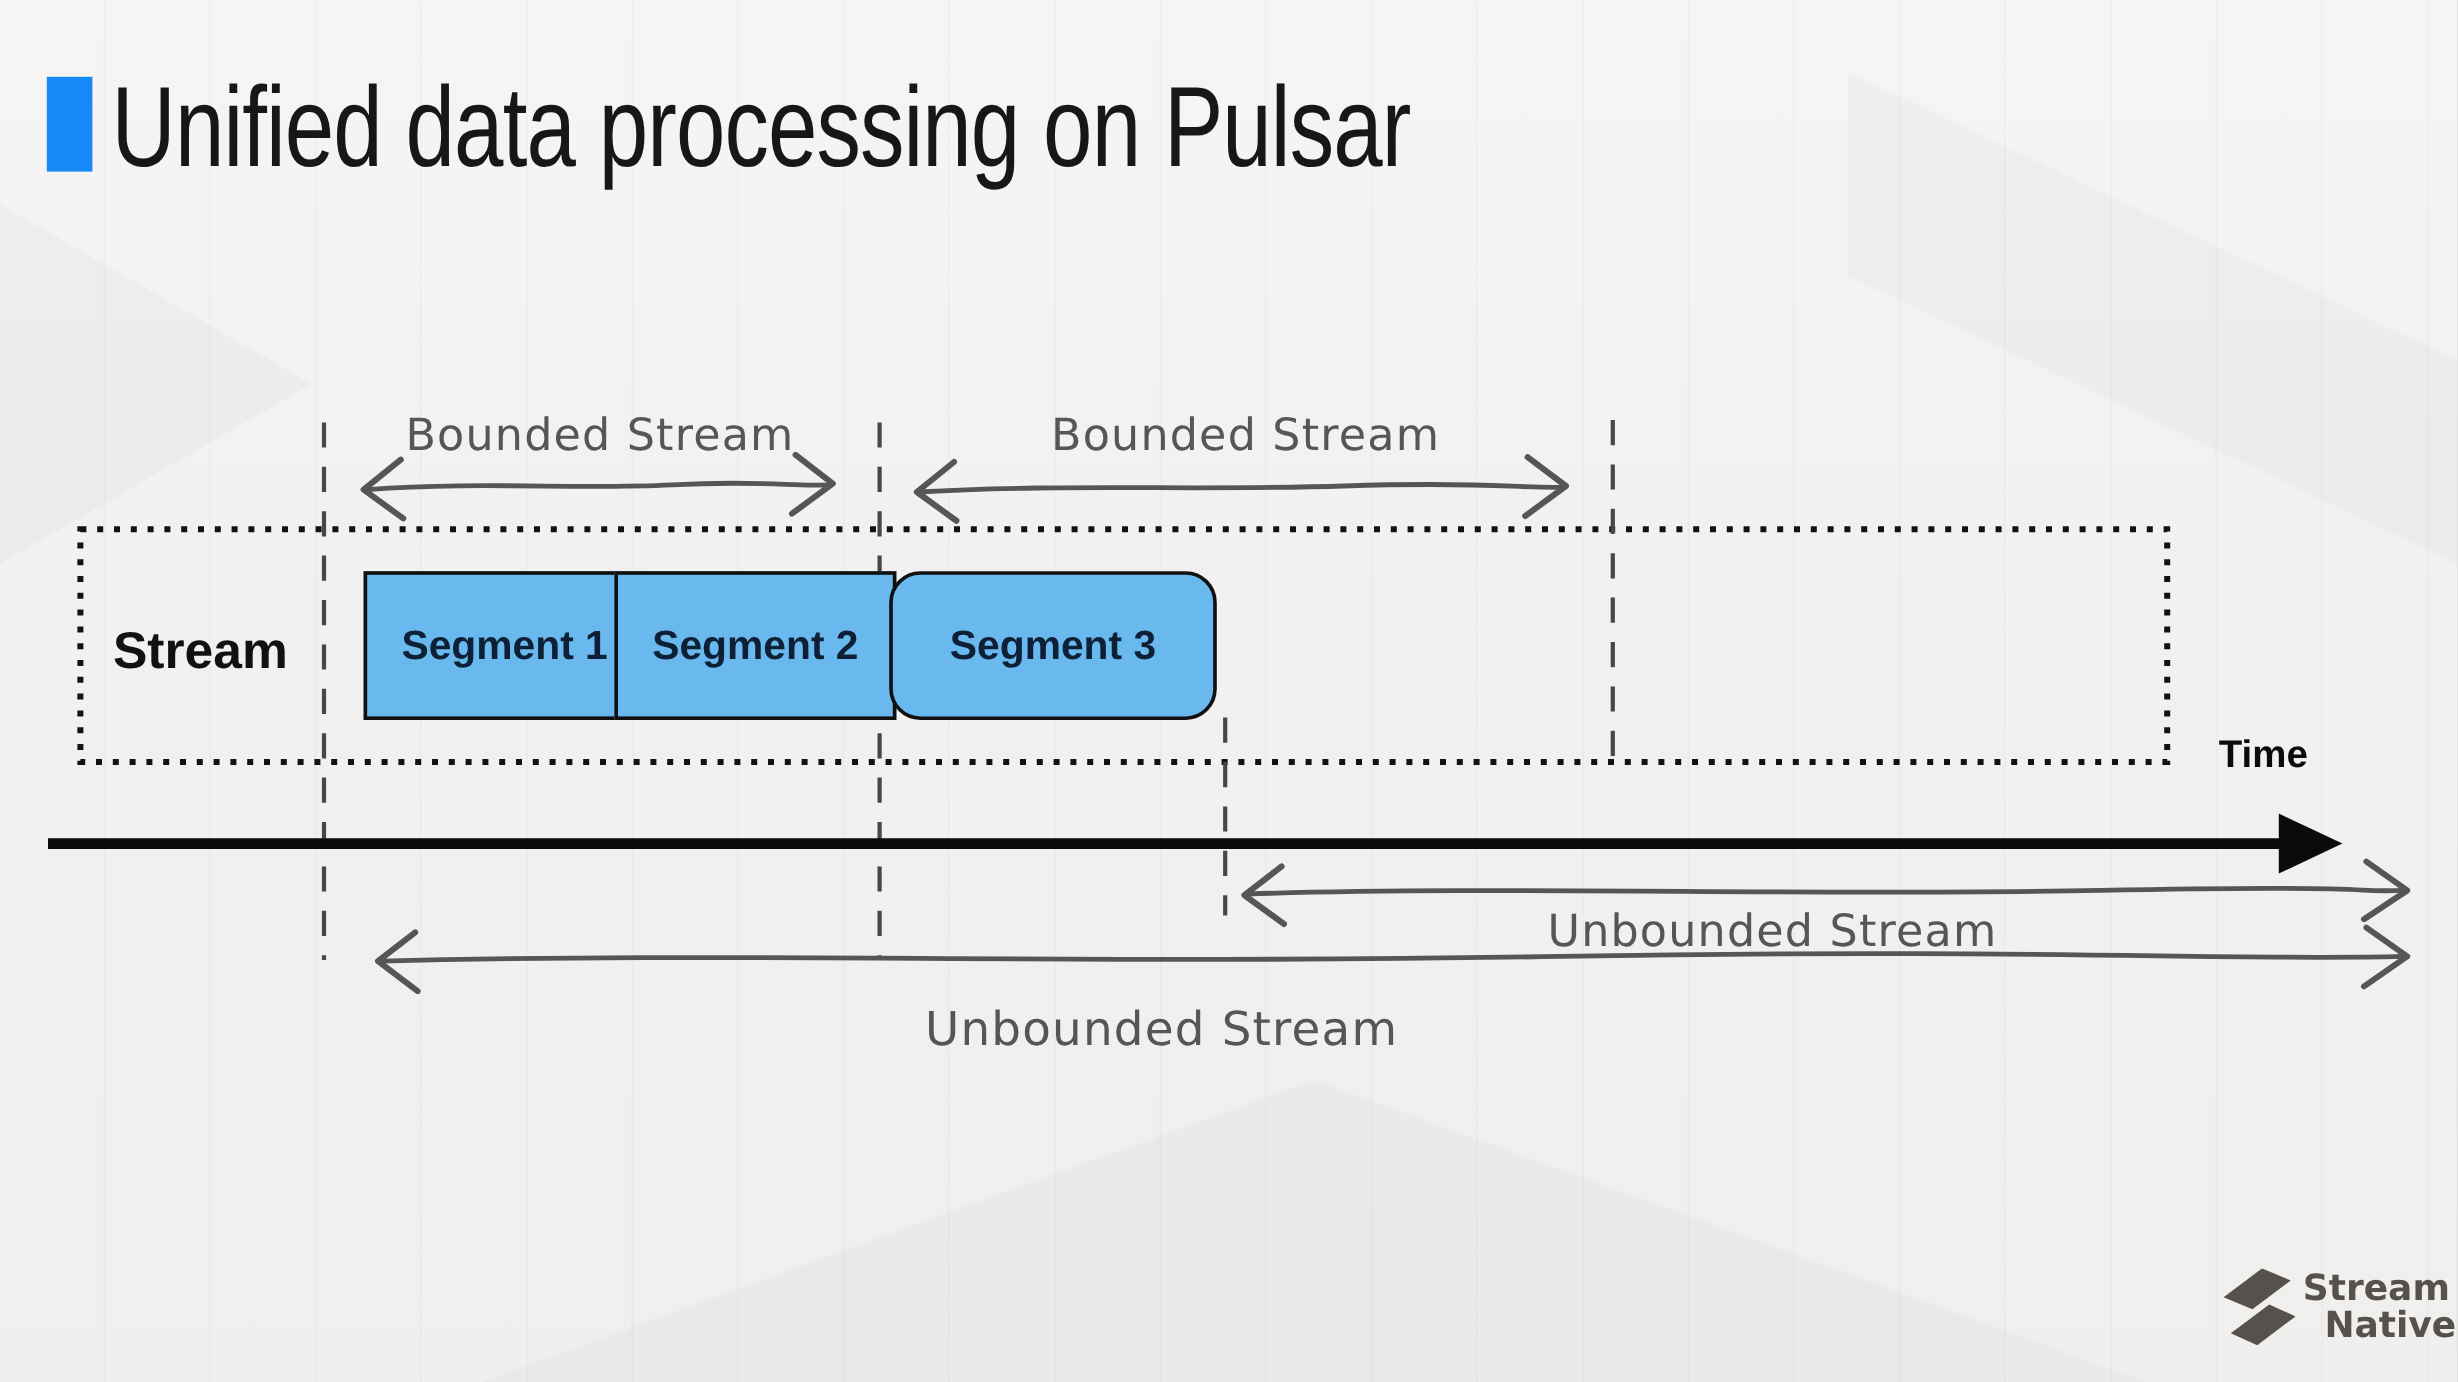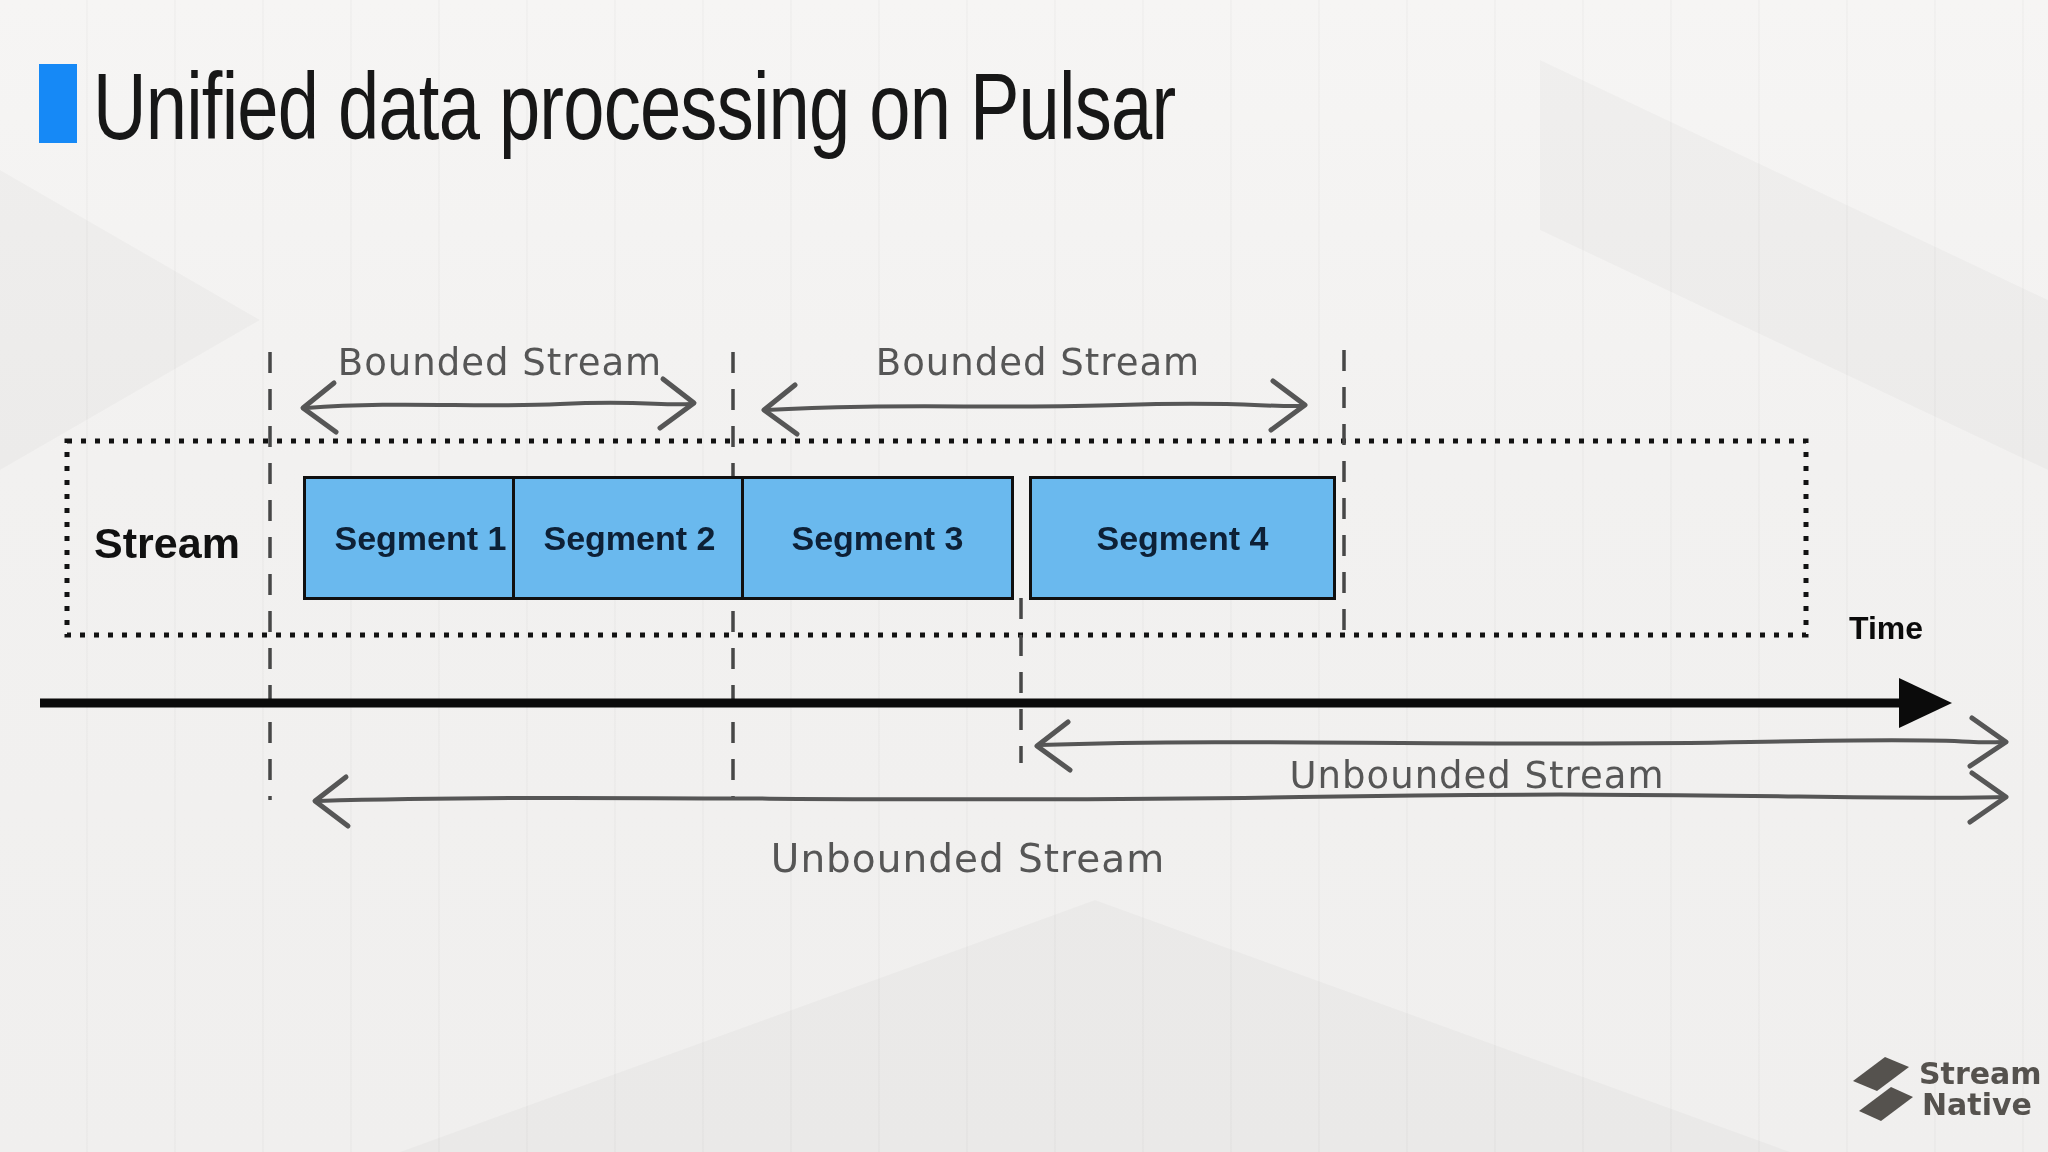--- a/index.html
+++ b/index.html
@@ -47,21 +47,21 @@
   .hand-head{stroke:var(--hand,#565656); stroke-width:5; fill:none; stroke-linecap:round; stroke-linejoin:round;}
   .time-line{stroke:#0b0b0b; stroke-width:9;}
   .time-head{fill:#0b0b0b;}
 
   
   .pulsar-logo{position:absolute; left:24px; top:1058px; display:flex; align-items:center; gap:8px;}
   .pulsar-word{font-size:47px; font-weight:400; letter-spacing:7px; color:#3b3b3b;}
   .sn-logo{position:absolute; left:1851px; top:1053px; display:flex; align-items:center; gap:6px;}
   .sn-text{display:flex; flex-direction:column; line-height:1.02;
     font-family:"DejaVu Sans", sans-serif; font-weight:bold; font-size:30px; color:#55524e;}
-  .sn-text .line2{margin-left:3px;}
+  .sn-text .line2{margin-left:18px;}
 </style>
 </head>
 <body>
 
 <div class="slide">
 
   <svg class="bg-svg" viewBox="0 0 2048 1152">
     <polygon class="wm" points="1095,900 1790,1152 400,1152"></polygon>
     <polygon class="wm" points="1540,60 2048,300 2048,470 1540,230"></polygon>
     <polygon class="wm" points="0,170 260,320 0,470"></polygon>
@@ -110,22 +110,21 @@
   </svg>
 
   <div class="hand-label" style="left:500px; top:341px;">Bounded Stream</div>
   <div class="hand-label" style="left:1038px; top:341px;">Bounded Stream</div>
   <div class="hand-label" style="left:1477px; top:754px;">Unbounded Stream</div>
   <div class="hand-label" style="left:968px; top:836px; font-size:39px;">Unbounded Stream</div>
 
   <div class="stream-label">Stream</div>
   <div class="segment" style="left:303px; width:235px;">Segment 1</div>
   <div class="segment" style="left:512px; width:235px;">Segment 2</div>
-  <div class="segment" style="left:741px; width:273px;">Segment 3</div>
-  <div class="segment" style="left:1029px; width:307px;">Segment 4</div>
+  <div class="segment" style="left:741px; width:273px;border-radius:26px;">Segment 3</div>
 
   <div class="time-label">Time</div>
 
 
   <div class="sn-logo">
     <svg width="62" height="74" viewBox="0 0 62 74">
       <g fill="#55524e">
         <polygon points="2,28 34,4 58,14 26,38"></polygon>
         <polygon points="8,58 40,34 62,44 30,68"></polygon>
       </g>

